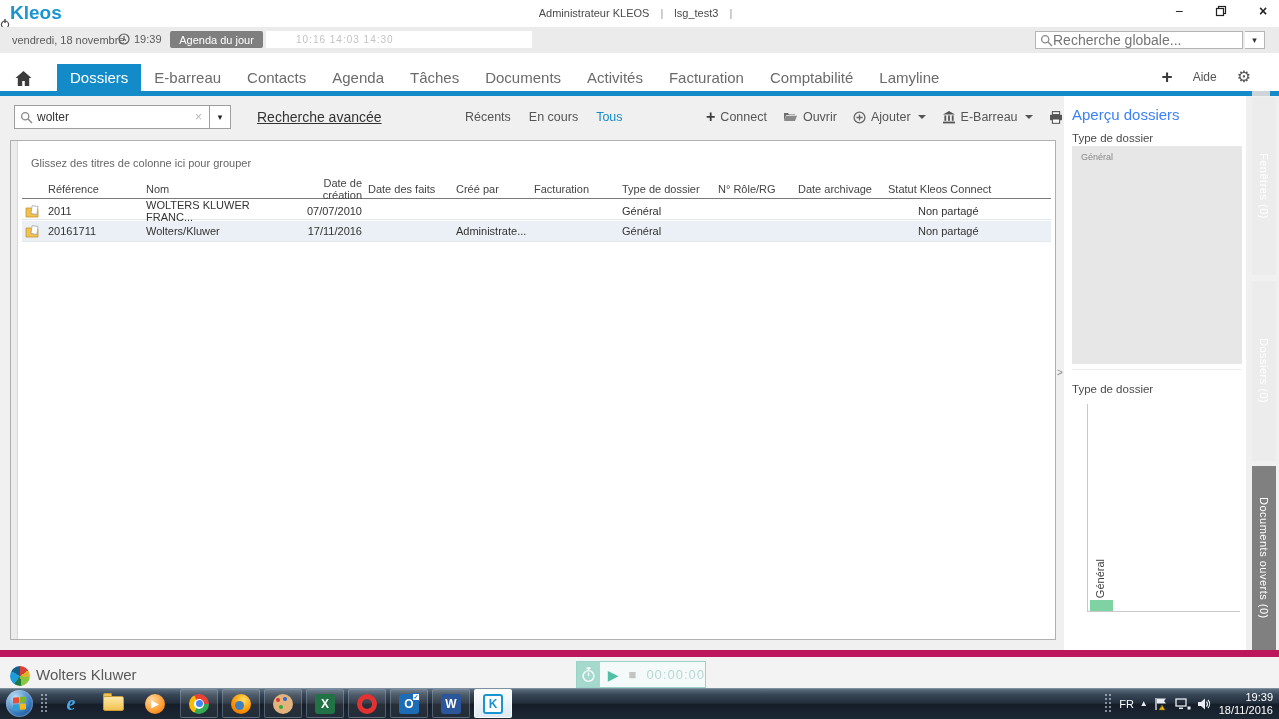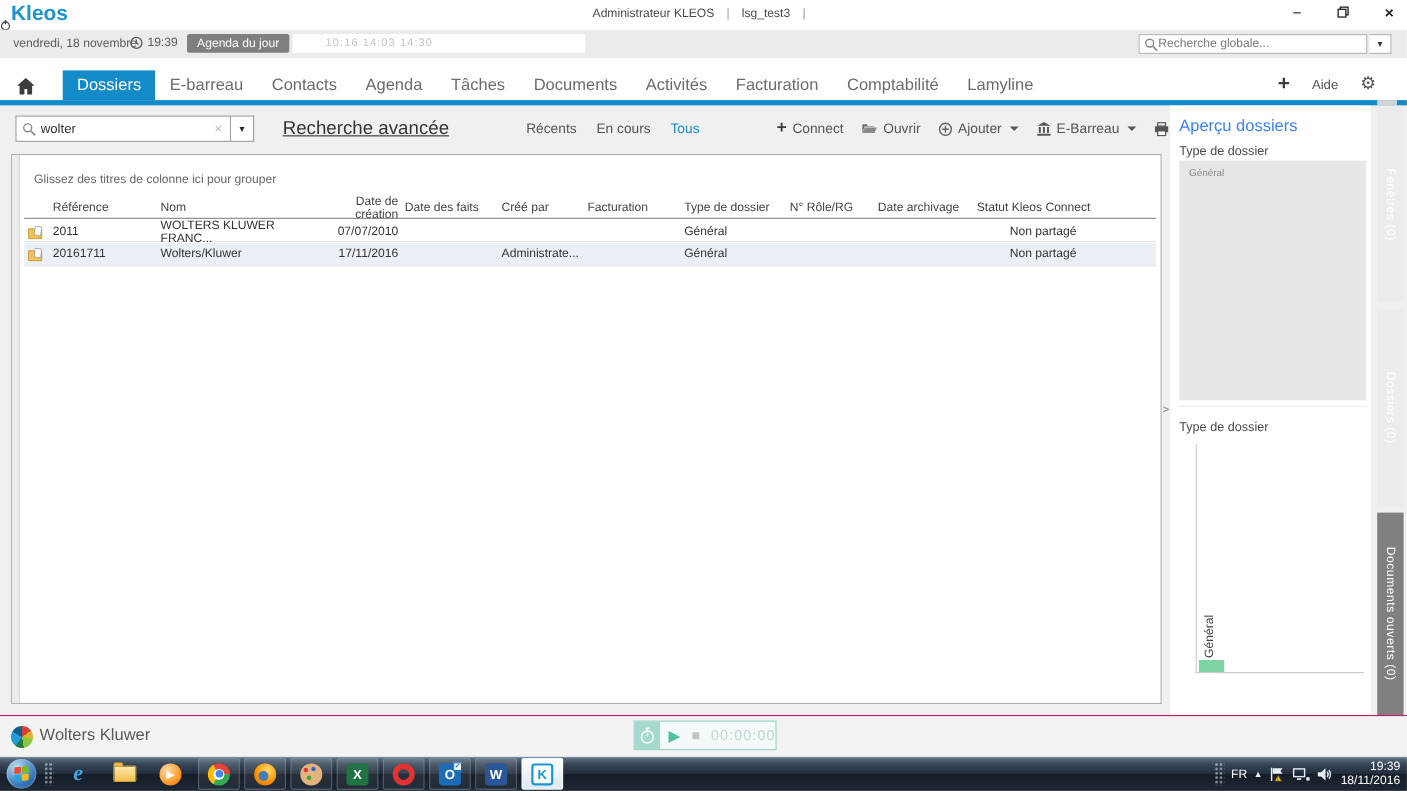--- a/index.html
+++ b/index.html
@@ -18,21 +18,21 @@
   .winbtn { width:16px; height:16px; display:flex; align-items:center; justify-content:center; color:#222; font-size:14px; cursor:default; }
 
   
   .infobar { position:absolute; left:0; top:27px; width:1279px; height:26px; background:#ebebeb; }
   .infobar .date { position:absolute; left:12px; top:7px; font-size:11px; color:#5a5a5a; }
   .clockwrap { position:absolute; left:118px; top:6px; font-size:11px; color:#5a5a5a; display:flex; align-items:center; gap:4px; }
   .agendabtn { position:absolute; left:170px; top:4px; width:93px; height:17px; background:#7f7f7f; color:#fff; font-size:11px; display:flex; align-items:center; justify-content:center; border-radius:2px; }
   .timesstrip { position:absolute; left:266px; top:4px; width:266px; height:17px; background:#fff; }
   .timesstrip span { position:absolute; left:30px; top:3px; font-size:10px; color:#c3c3c3; letter-spacing:1px; }
   .gsearch { position:absolute; right:36px; top:4px; width:208px; height:18px; background:#fff; border:1px solid #b5b5b5; display:flex; align-items:center; padding:0 4px; }
-  .gsearch input { border:none; outline:none; flex:1; font-size:11px; color:#777; font-family:"Liberation Sans",sans-serif; background:transparent; }
+  .gsearch input { border:none; outline:none; flex:1; font-size:14px; color:#777; font-family:"Liberation Sans",sans-serif; background:transparent; }
   .gsearch-dd { position:absolute; right:14px; top:4px; width:20px; height:18px; background:#fff; border:1px solid #b5b5b5; border-left:none; display:flex; align-items:center; justify-content:center; font-size:9px; color:#333; }
 
   
   .navbar { position:absolute; left:0; top:53px; width:1279px; height:38px; background:#fff; display:flex; align-items:flex-end; }
   .home { margin:0 8px 4px 14px; }
   .navtabs { display:flex; align-items:flex-end;padding-left:16px; }
   .navtab { font-size:15px; color:#6b6b6b; padding:4px 13px; height:27px; display:flex; align-items:center; cursor:default; white-space:nowrap; }
   .navtab.active { background:#148bc9; color:#fff; }
   .navright { margin-left:auto; display:flex; align-items:center; gap:20px; margin-right:28px; margin-bottom:6px; }
   .plus-glyph { font-size:19px; font-weight:700; color:#3c3c3c; line-height:14px; }
@@ -42,21 +42,21 @@
   .bluebar-tail { position:absolute; left:1252px; top:91px; width:18px; height:5px; background:#cfd4d8; }
 
   
   .workspace { position:absolute; left:0; top:96px; width:1279px; height:554px; background:#f0f0f0; }
 
   .toolbar { position:absolute; left:14px; top:8px; right:80px; height:26px; display:flex; align-items:center; }
   .searchbox { width:196px; height:24px; background:#fff; border:1px solid #9e9e9e; display:flex; align-items:center; padding:0 5px; }
   .searchbox input { border:none; outline:none; flex:1; font-size:12px; color:#333; margin-left:4px; font-family:"Liberation Sans",sans-serif; }
   .clear-x { color:#b5b5b5; font-size:12px; margin-right:2px; }
   .search-dd { width:21px; height:24px; border:1px solid #9e9e9e; border-left:none; background:#fff; display:flex; align-items:center; justify-content:center; font-size:9px; color:#222; }
-  .advlink { font-size:17px; color:#333; text-decoration:underline; margin-left:26px; }
+  .advlink { font-size:14px; color:#333; text-decoration:underline; margin-left:26px; }
   .filters { display:flex; gap:18px; margin-left:auto; margin-right:auto; font-size:12.5px; color:#555; }
   .filters .active { color:#148bc9; }
   .tbtns { display:flex; align-items:center; gap:16px; font-size:12.5px; color:#555; white-space:nowrap; }
   .tbtn { display:flex; align-items:center; gap:5px; }
   .caret { display:inline-block; width:0; height:0; border-left:4px solid transparent; border-right:4px solid transparent; border-top:4px solid #555; margin-left:2px; }
   .pipe { color:#b0b0b0; }
   .dots { letter-spacing:1px; color:#555; font-weight:700; }
 
   
   .tablepanel { position:absolute; left:10px; top:44px; width:1046px; height:500px; background:#fff; border:1px solid #b0b0b0; }
@@ -96,21 +96,21 @@
 
   
   .edgetab { position:absolute; left:1252px; width:24px; writing-mode:vertical-rl; display:flex; align-items:center; justify-content:center; font-size:11px; color:#fff; letter-spacing:.5px; }
   .edgetab.light { background:#ececec; }
   .edgetab.dark { background:#808080; }
   .tab-fen { top:1px; height:178px; }
   .tab-dos { top:185px; height:180px; }
   .tab-doc { top:370px; height:184px; }
 
   
-  .appfooter { position:absolute; left:0; top:650px; width:1279px; height:44px; background:#f3f3f3; border-top:1px solid #be185d; }
+  .appfooter { position:absolute; left:0; top:650px; width:1279px; height:44px; background:#f3f3f3; border-top:7px solid #be185d; }
   .wklogo { position:absolute; left:10px; top:9px; width:20px; height:20px; border-radius:50%;
      background:conic-gradient(#d93f34 0 55deg,#e0b32b 55deg 100deg,#8cc63f 100deg 170deg,#1f7a3f 170deg 215deg,#1f9cd8 215deg 300deg,#145e8a 300deg 360deg); }
   .wkbrand { position:absolute; left:36px; top:9px; font-size:15px; color:#595959; }
   .timer { position:absolute; left:576px; top:4px; width:130px; height:27px; border:1px solid #9ad2c6; background:#f4faf9; display:flex; align-items:center; }
   .timer-sw { width:27px; height:25px; background:#a5d9cd; display:flex; align-items:center; justify-content:center; }
   .timer-play { color:#4fbfa5; font-size:14px; margin-left:8px; }
   .timer-stop { color:#c4c4c4; font-size:13px; margin-left:10px; }
   .timer-time { color:#b9d7d2; font-size:13px; margin-left:10px; letter-spacing:1px; }
 
   

